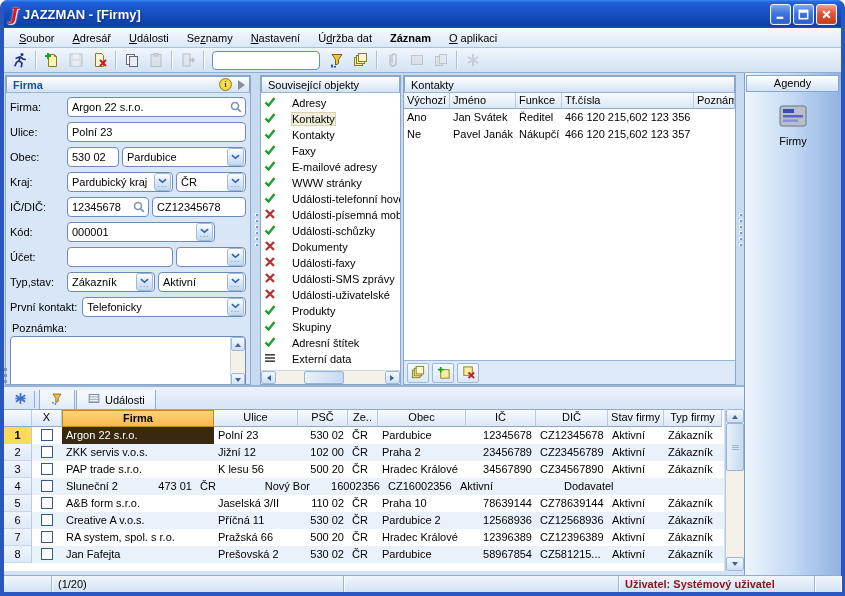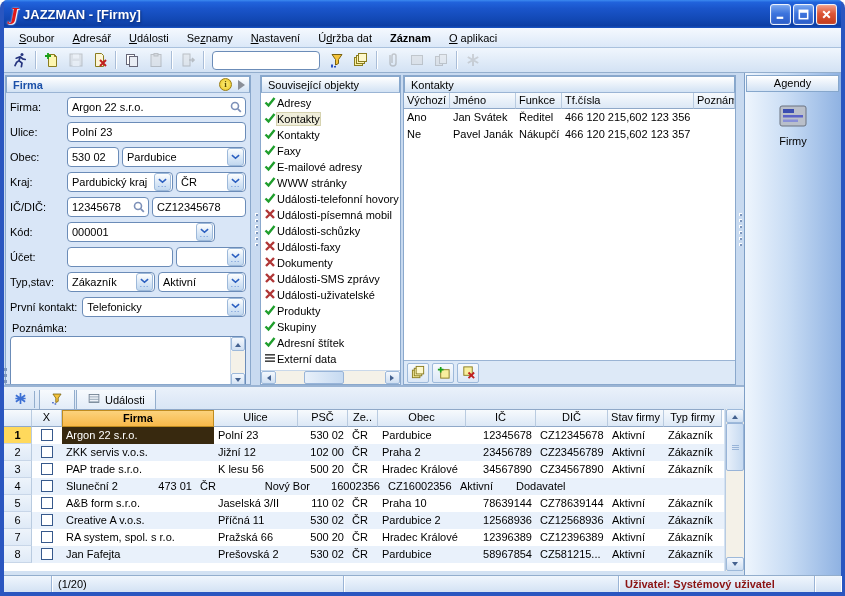--- a/index.html
+++ b/index.html
@@ -70,21 +70,21 @@
   .sb-thumb { background:linear-gradient(90deg,#e8f0fa,#c6daf1); border:1px solid #98b4d8; border-radius:2px; }
 
   .tri-up { width:0; height:0; border:3px solid transparent; border-bottom:4px solid #44618f; margin-top:-2px; }
   .tri-down { width:0; height:0; border:3px solid transparent; border-top:4px solid #44618f; margin-bottom:-2px; }
   .tri-left { width:0; height:0; border:3px solid transparent; border-right:4px solid #44618f; margin-left:-2px; }
   .tri-right { width:0; height:0; border:3px solid transparent; border-left:4px solid #44618f; margin-right:-2px; }
 
   
   .related-panel { width:141px; margin-top:2px; display:flex; flex-direction:column; background:#fff; border:1px solid #8aa8cc; }
   .rel-list { flex:1; overflow:hidden; padding-top:2px; }
-  .rel-item { display:flex; align-items:center; height:16px; padding-left:3px; gap:1px; white-space:nowrap; }
+  .rel-item { display:flex; align-items:center; height:16px; padding-left:3px; gap:16px; white-space:nowrap; }
   .rel-item svg { width:12px; height:12px; flex:none; }
   .rel-item.selected .rel-label { background:#f0eedb; outline:1px solid #d6d3b0; }
   .hscroll { height:14px; display:flex; border-top:1px solid #c9d8ea; }
   .hscroll .sb-btn { width:15px; height:100%; }
   .hscroll .sb-track { display:flex; }
   .hscroll .sb-thumb { width:40px; margin-left:28px; height:100%; }
 
   
   .contacts-panel { flex:1; margin:2px 0 0 2px; display:flex; flex-direction:column; background:#fff; border:1px solid #8aa8cc; min-width:0; }
   .ct-head { display:flex; height:16px; }
@@ -499,27 +499,27 @@
               <div class="rel-item">
                 <span><svg viewBox="0 0 12 12">
                     <path d="M1.5 6.5 4.5 9.5 10.5 2" stroke="#1f9e2c" stroke-width="2.4" fill="none"></path>
                   </svg></span>
                 <span class="rel-label">Události-schůzky</span>
               </div>
               <div class="rel-item">
                 <span><svg viewBox="0 0 12 12">
                     <path d="M2 2l8 8M10 2l-8 8" stroke="#b03636" stroke-width="2.4"></path>
                   </svg></span>
+                <span class="rel-label">Dokumenty</span>
+              </div>
+              <div class="rel-item">
+                <span><svg viewBox="0 0 12 12">
+                    <path d="M2 2l8 8M10 2l-8 8" stroke="#b03636" stroke-width="2.4"></path>
+                  </svg></span>
                 <span class="rel-label">Události-faxy</span>
-              </div>
-              <div class="rel-item">
-                <span><svg viewBox="0 0 12 12">
-                    <path d="M2 2l8 8M10 2l-8 8" stroke="#b03636" stroke-width="2.4"></path>
-                  </svg></span>
-                <span class="rel-label">Dokumenty</span>
               </div>
               <div class="rel-item">
                 <span><svg viewBox="0 0 12 12">
                     <path d="M2 2l8 8M10 2l-8 8" stroke="#b03636" stroke-width="2.4"></path>
                   </svg></span>
                 <span class="rel-label">Události-SMS zprávy</span>
               </div>
               <div class="rel-item">
                 <span><svg viewBox="0 0 12 12">
                     <path d="M2 2l8 8M10 2l-8 8" stroke="#b03636" stroke-width="2.4"></path>
@@ -722,21 +722,21 @@
                 <span class="g-x" style="width: 30px;">
                   <span class="cbox"></span>
                 </span>
                 <span class="g-cell" style="width: 84px;">Sluneční 2</span>
                 <span class="g-cell right" style="width: 50px;">473 01</span>
                 <span class="g-cell" style="width: 30px;">ČR</span>
                 <span class="g-cell" style="width: 88px; text-align: right;">Nový Bor</span>
                 <span class="g-cell right" style="width: 70px;">16002356</span>
                 <span class="g-cell" style="width: 72px;">CZ16002356</span>
                 <span class="g-cell" style="width: 56px;">Aktivní</span>
-                <span class="g-cell" style="width: 58px;">Dodavatel</span>
+                <span class="g-cell" style="width: 58px; margin-left: 48px;">Dodavatel</span>
               </div>
               <div class="g-r">
                 <span class="g-num" style="width: 28px;">5</span>
                 <span class="g-x" style="width: 30px;">
                   <span class="cbox"></span>
                 </span>
                 <span class="g-cell" style="width: 152px;">A&amp;B form s.r.o.</span>
                 <span class="g-cell" style="width: 84px;">Jaselská 3/II</span>
                 <span class="g-cell right" style="width: 50px;">110 02</span>
                 <span class="g-cell" style="width: 30px;">ČR</span>

